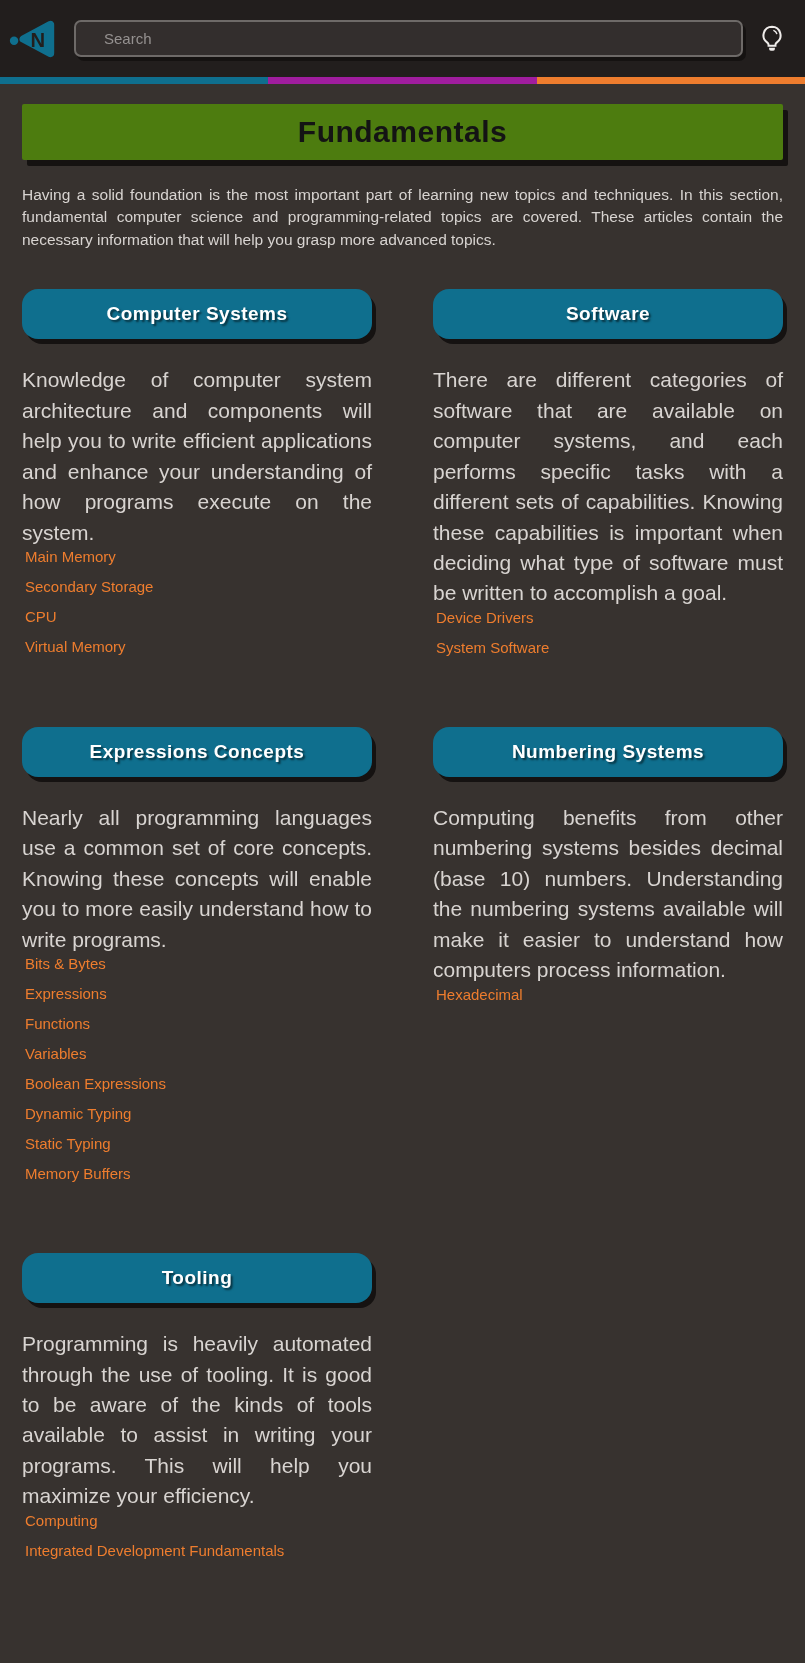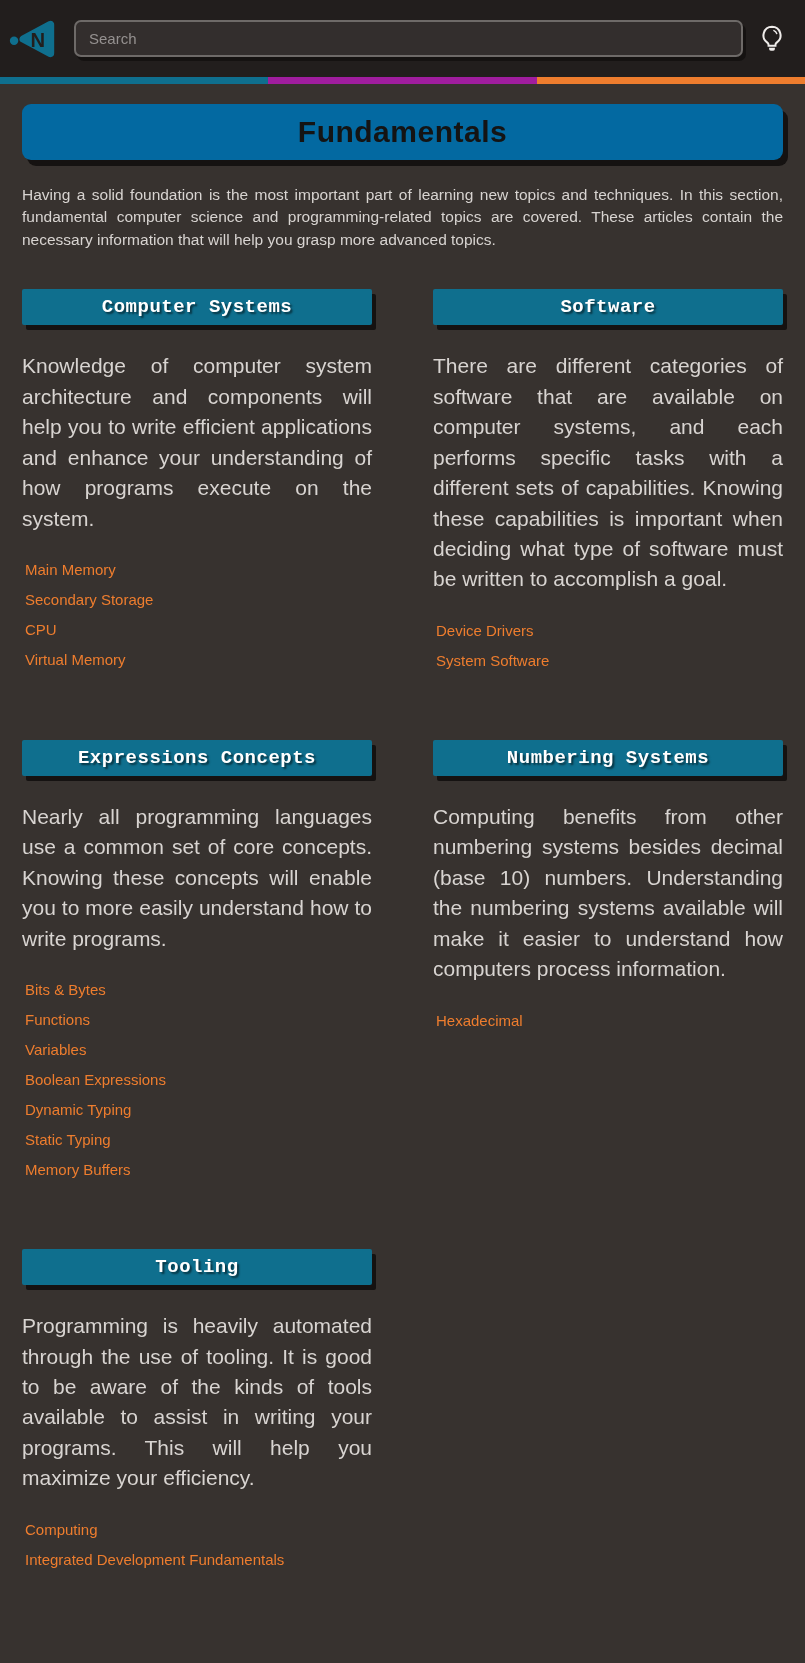--- a/index.html
+++ b/index.html
@@ -33,40 +33,40 @@
   .search-wrap{flex:1;}
   .search{
     width:100%;
     height:37px;
     background:#332E2D;
     border:2px solid #6E6A68;
     border-radius:7px;
     box-shadow:3px 4px 0 var(--shadow);
     color:var(--text-light);
     font-size:15px;
-    padding:0 13px;
+    padding:0 28px;
     font-family:"Liberation Sans",sans-serif;
     outline:none;
   }
   .search::placeholder{color:#959190;}
   .theme-btn{
     background:none;border:none;padding:0;margin:0;cursor:pointer;line-height:0;
   }
   .theme-btn svg{width:26px;height:30px;}
   
   .tricolor{display:flex;height:7px;width:100%;}
   .tricolor .seg{flex:1;height:100%;}
   .seg.teal{background:var(--accent-teal);}
   .seg.purple{background:var(--accent-purple);}
   .seg.orange{background:var(--accent-orange);}
   
   main{padding:20px 22px 110px;}
   .title-box{
-    background:#0369a1;
-    border-radius:9px;
+    background:#4d7c0f;
+    border-radius:2px;
     box-shadow:5px 6px 0 var(--shadow);
     padding:11px 10px;
   }
   .title-box h1{
     margin:0;
     text-align:center;
     font-size:30px;
     font-weight:bold;
     color:#141414;
     letter-spacing:0.5px;
@@ -81,42 +81,41 @@
   .grid{
     margin-top:38px;
     display:grid;
     grid-template-columns:1fr 1fr;
     column-gap:61px;
     row-gap:58px;
     align-items:start;
   }
   .card-header{
     background:var(--accent-teal);
-    border-radius:2px;
+    border-radius:16px;
     box-shadow:4px 5px 0 var(--shadow);
-    padding:7px 8px;
-    font-family:Liberation Mono, monospace;
+    padding:14px 8px;
   }
   .card-header h2{
     margin:0;
     text-align:center;
     color:#FFFFFF;
     font-size:19px;
     font-weight:bold;
     letter-spacing:0.5px;
     text-shadow:2px 2px 2px rgba(0,0,0,0.55);
   }
   .card-desc{
     margin:26px 0 0;
     font-size:21px;
     line-height:1.45;
     text-align:justify;
     color:var(--text-light);
   }
-  .card-links{display:block;margin-top:27px;padding-left:3px;}
+  .card-links{display:block;padding-left:3px;}
   .card-link{
     display:block;
     color:var(--accent-orange);
     text-decoration:none;
     font-size:15px;
     margin-bottom:13px;
     cursor:pointer;
   }
   
   footer{background:var(--bg-dark);padding-top:22px;}
@@ -197,20 +196,21 @@
         </nav>
   </section>
 
   <section class="card">
     <div class="card-header">
       <h2>Expressions Concepts</h2>
     </div>
     <p class="card-desc">Nearly all programming languages use a common set of core concepts. Knowing these concepts will enable you to more easily understand how to write programs.</p>
     <nav class="card-links">
           <a href="#" class="card-link">Bits &amp; Bytes</a>
+          <a href="#" class="card-link">Expressions</a>
           <a href="#" class="card-link">Functions</a>
           <a href="#" class="card-link">Variables</a>
           <a href="#" class="card-link">Boolean Expressions</a>
           <a href="#" class="card-link">Dynamic Typing</a>
           <a href="#" class="card-link">Static Typing</a>
           <a href="#" class="card-link">Memory Buffers</a>
         </nav>
   </section>
 
   <section class="card">

